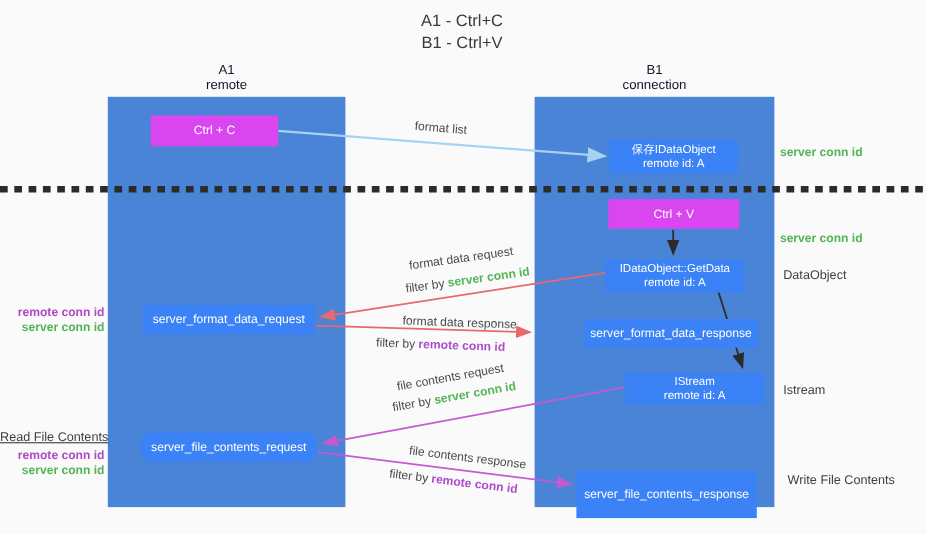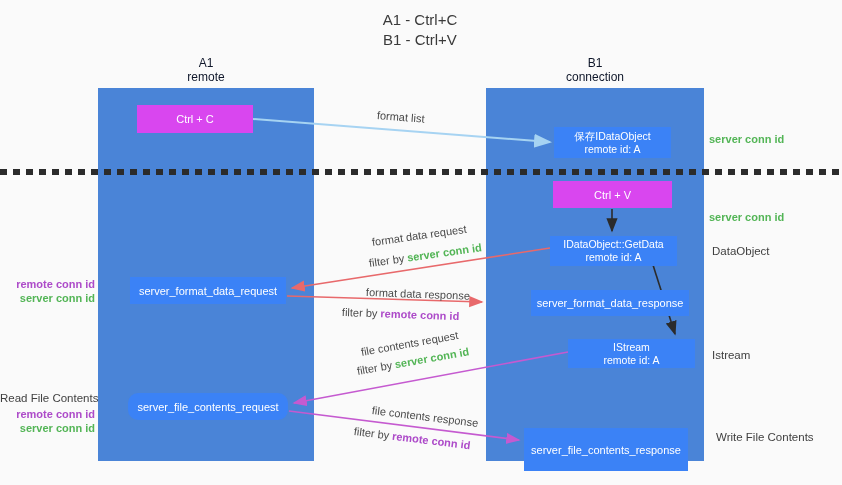--- a/index.html
+++ b/index.html
@@ -112,21 +112,21 @@
   <div class="abs green-id" style="left:709px;top:133px;">server conn id</div>
   <div class="abs green-id" style="left:709px;top:211px;">server conn id</div>
   <div class="abs side-label" style="left:680px;top:245px;margin-left:32px;">DataObject</div>
   <div class="abs side-label" style="left:712px;top:349px;">Istream</div>
   <div class="abs side-label" style="left:716px;top:431px;">Write File Contents</div>
 
   <div class="abs right-stack" style="left:0;top:277px;width:95px;">
     <div class="purple-id">remote conn id</div>
     <div class="green-id">server conn id</div>
   </div>
-  <div class="abs side-label right-stack" style="left:0;top:391px;width:91px;">Read File Contents</div>
+  <div class="abs side-label right-stack" style="left:0;top:391px;width:91px;text-decoration:underline;">Read File Contents</div>
   <div class="abs right-stack" style="left:0;top:407px;width:95px;">
     <div class="purple-id">remote conn id</div>
     <div class="green-id">server conn id</div>
   </div>
 
   <div class="arrow-label" style="left:377px;top:109px;transform:rotate(4.5deg);">format list</div>
 
   <div class="arrow-label" style="left:372px;top:236px;transform:rotate(-8deg);">format data request</div>
   <div class="arrow-label" style="left:369px;top:257px;transform:rotate(-8deg);">
     <span>filter by</span><span class="gap"></span><span class="green-id">server conn id</span>

